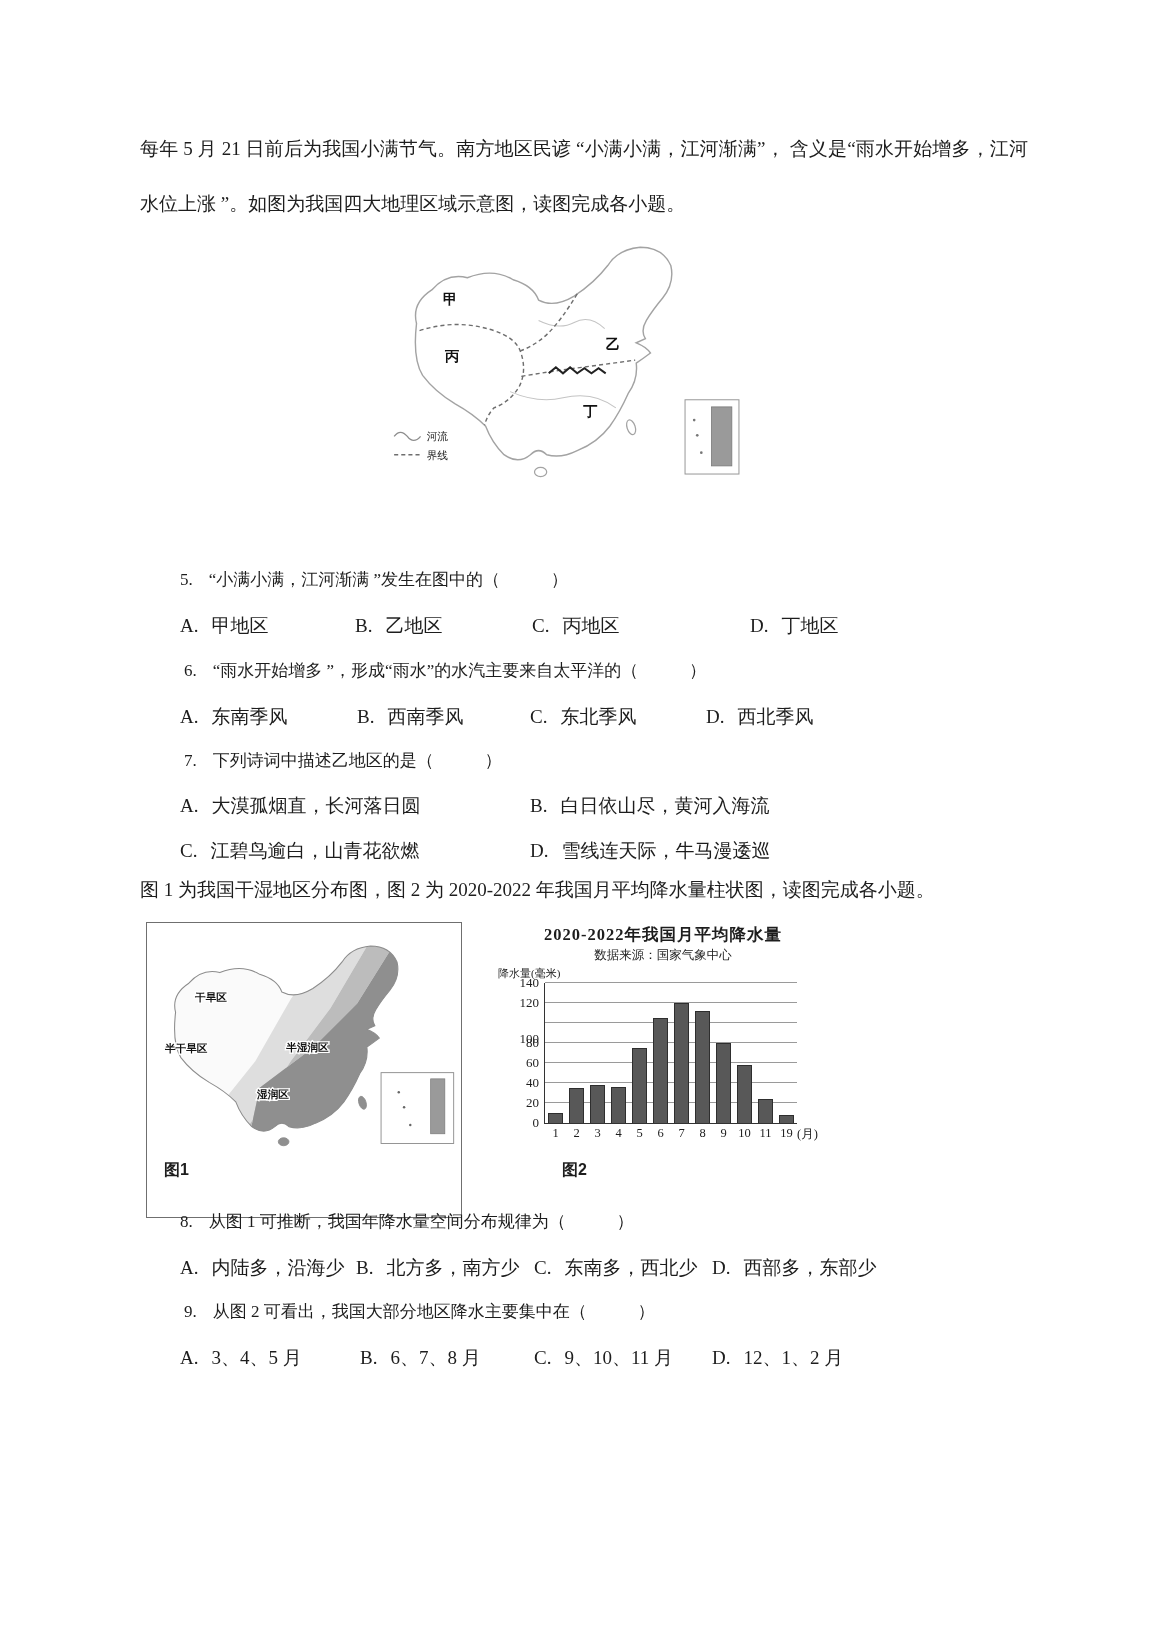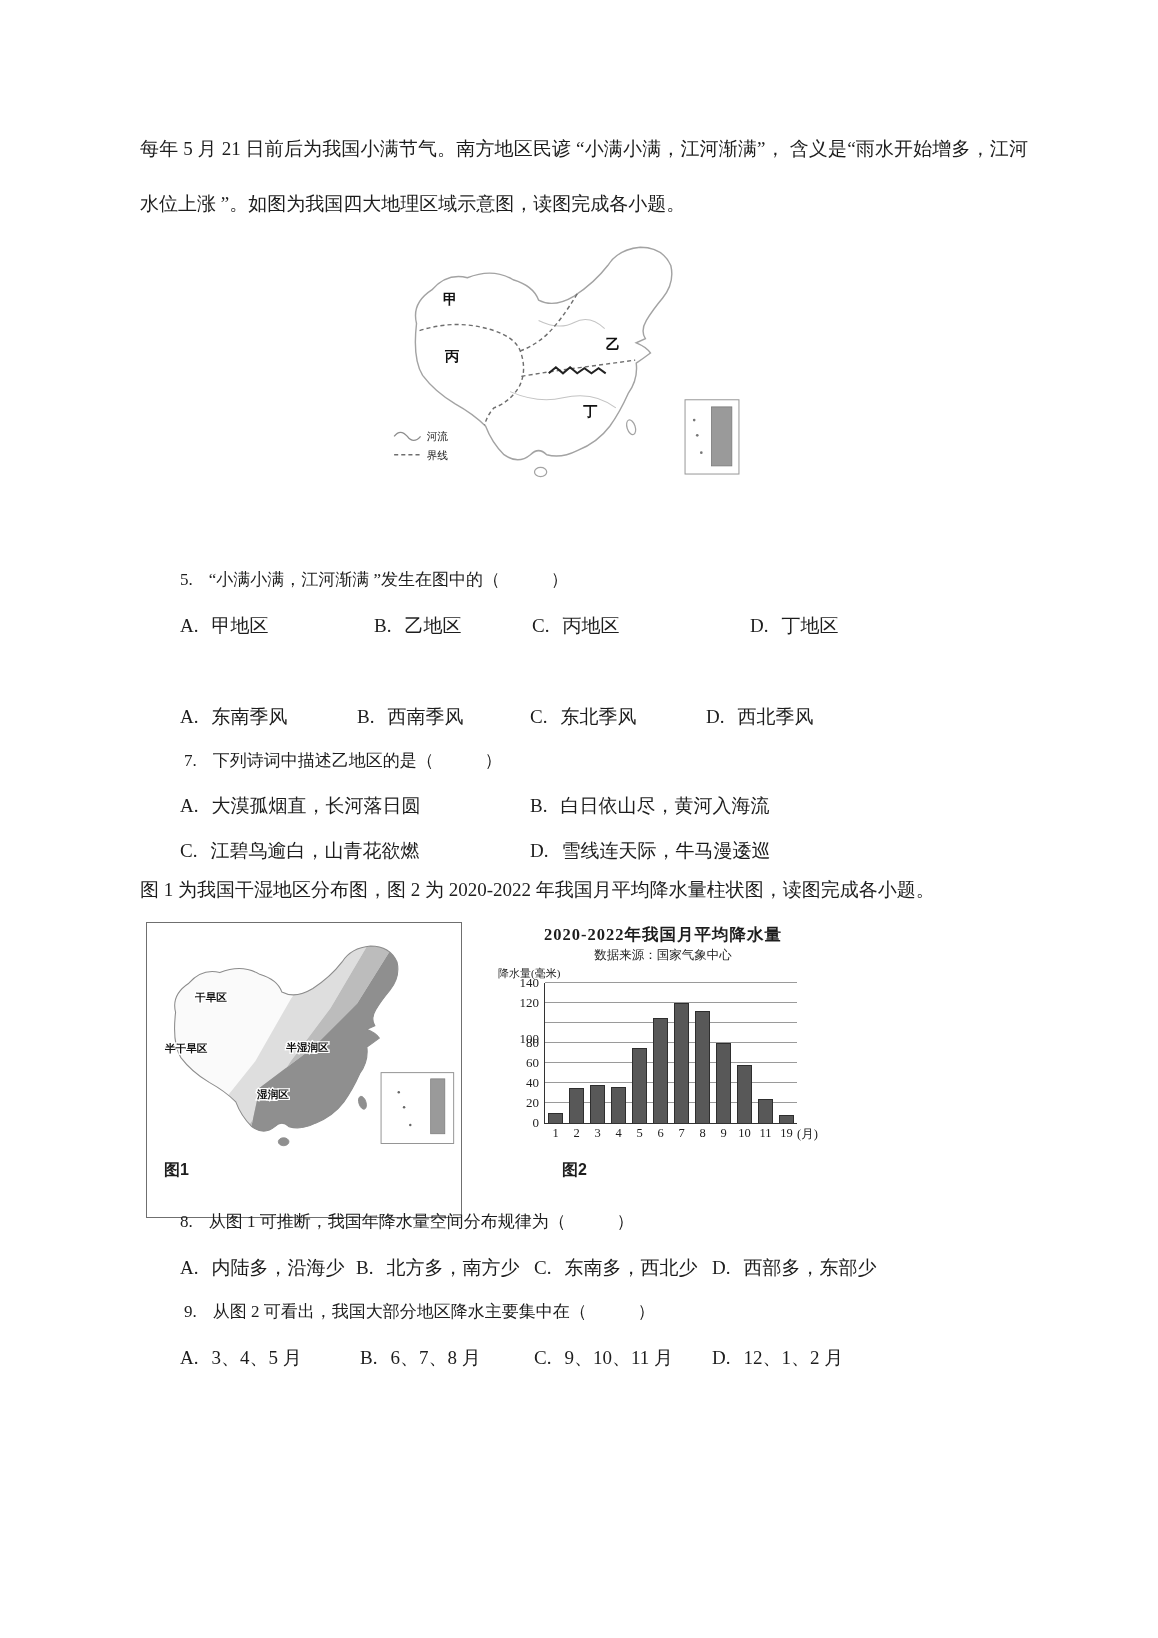--- a/index.html
+++ b/index.html
@@ -71,24 +71,27 @@
     <rect x="320" y="177" width="20" height="58" fill="#9a9a9a" stroke="#7a7a7a" stroke-width="0.8"></rect>
     <circle cx="303" cy="190" r="1.3" fill="#777"></circle>
     <circle cx="306" cy="205" r="1.3" fill="#777"></circle>
     <circle cx="310" cy="222" r="1.3" fill="#777"></circle>
   </svg>
 
   <div class="q-stem" style="left:180px;top:568px;">
     <span class="q-num">5.</span><span>“小满小满，江河渐满 ”发生在图中的（　　　）</span>
   </div>
   <span class="opt" style="left:180px;top:613px;"><span class="lab">A.</span><span>甲地区</span></span>
-  <span class="opt" style="left:374px;top:613px;"><span class="lab">B.</span><span>乙地区</span></span>
+  <span class="opt" style="left:355px;top:613px;"><span class="lab">B.</span><span>乙地区</span></span>
   <span class="opt" style="left:532px;top:613px;"><span class="lab">C.</span><span>丙地区</span></span>
   <span class="opt" style="left:706px;top:613px;margin-left:44px;"><span class="lab">D.</span><span>丁地区</span></span>
 
+  <div class="q-stem" style="left:184px;top:659px;">
+    <span class="q-num">6.</span><span>“雨水开始增多 ”，形成“雨水”的水汽主要来自太平洋的（　　　）</span>
+  </div>
   <span class="opt" style="left:180px;top:704px;"><span class="lab">A.</span><span>东南季风</span></span>
   <span class="opt" style="left:357px;top:704px;"><span class="lab">B.</span><span>西南季风</span></span>
   <span class="opt" style="left:530px;top:704px;"><span class="lab">C.</span><span>东北季风</span></span>
   <span class="opt" style="left:706px;top:704px;"><span class="lab">D.</span><span>西北季风</span></span>
 
   <div class="q-stem" style="left:184px;top:749px;">
     <span class="q-num">7.</span><span>下列诗词中描述乙地区的是（　　　）</span>
   </div>
   <span class="opt" style="left:180px;top:793px;"><span class="lab">A.</span><span>大漠孤烟直，长河落日圆</span></span>
   <span class="opt" style="left:530px;top:793px;"><span class="lab">B.</span><span>白日依山尽，黄河入海流</span></span>

